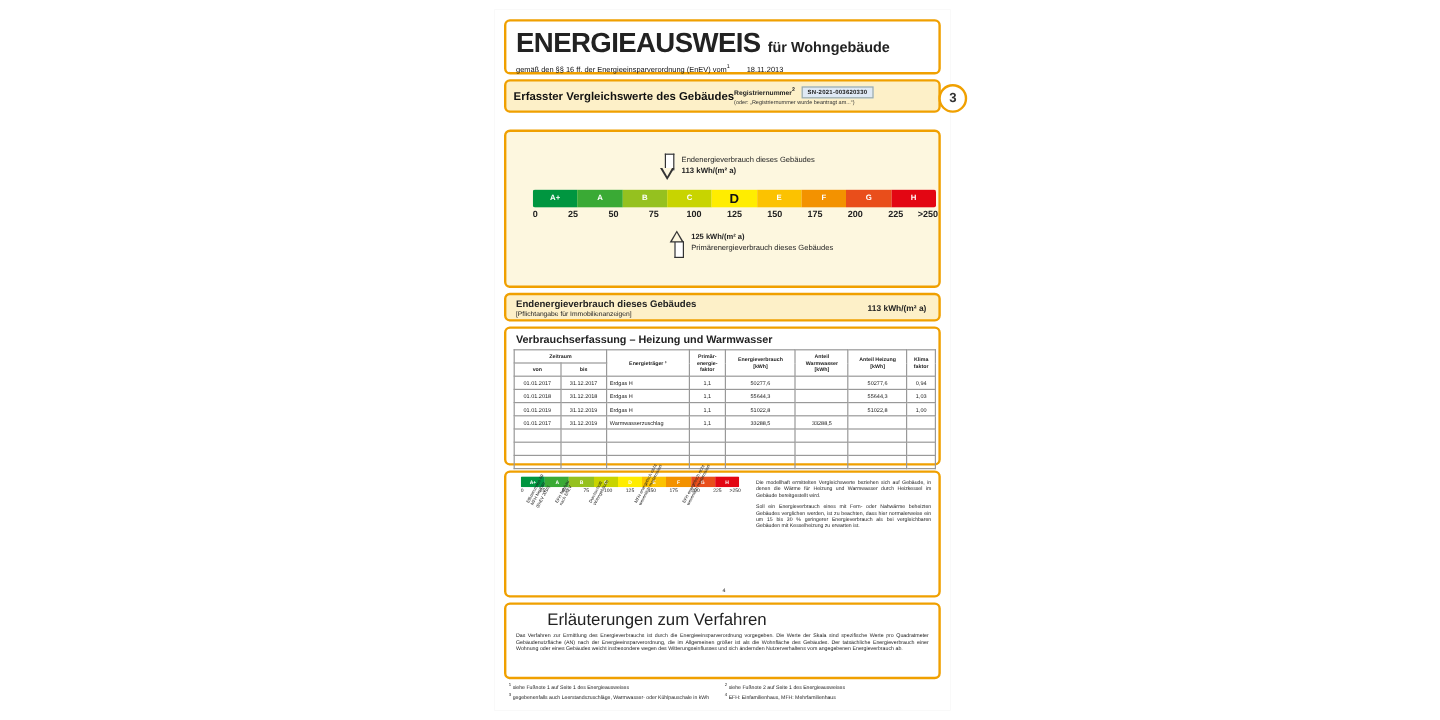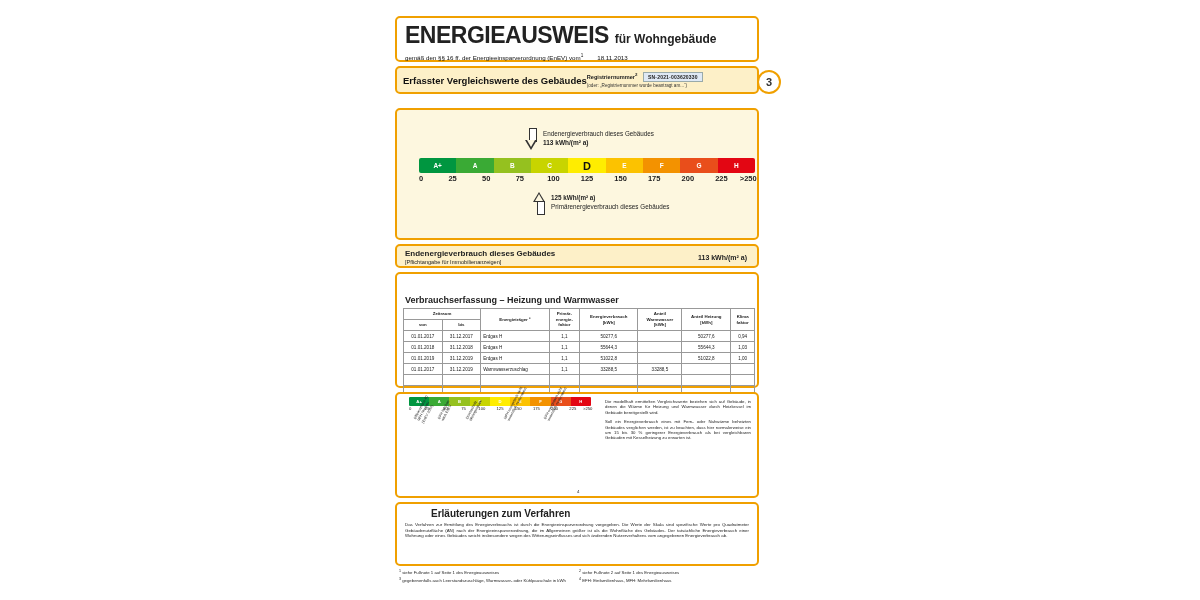--- a/index.html
+++ b/index.html
@@ -1,21 +1,21 @@
 <!DOCTYPE html>
 <html><head>
 <meta charset="utf-8">
 <style>
   html,body{margin:0;padding:0;}
   body{
     width:1200px;height:600px;background:#ffffff;overflow:hidden;
     font-family:"Liberation Sans", sans-serif;color:#222;
   }
   .page{
-    position:absolute;left:387px;top:8px;width:380px;height:584px;
+    position:absolute;left:412px;top:8px;width:380px;height:584px;
     background:#e5e5e5;
   }
   .sheet{
     position:relative;width:380px;height:584px;background:#fff;
   }
   .box{
     border:2px solid #f0a000;border-radius:5px;background:#fff;
     box-sizing:border-box;
   }
   
@@ -61,21 +61,21 @@
   .ticks span{position:absolute;font-size:7.5px;font-weight:bold;transform:translateX(-50%);}
   .arrowBot{position:absolute;left:128px;top:78px;display:flex;align-items:flex-start;}
   .arrowBot .txt{margin-left:5px;font-size:6.3px;line-height:8.5px;padding-top:2px;}
   
   .ende{position:absolute;left:8px;top:236px;width:364px;height:24px;background:#fdf0c8;padding:3px 8px;}
   .ende .l1{font-size:8px;font-weight:bold;}
   .ende .l2{font-size:5.6px;margin-top:1px;}
   .ende .val{position:absolute;right:10px;top:8px;font-size:7px;font-weight:bold;}
   
   .vt{position:absolute;left:8px;top:264px;width:364px;height:116px;padding:3px 6px;}
-  .vt h3{font-size:9px;font-weight:bold;margin:18px 0 3px 2px;}
+  .vt h3{font-size:9px;font-weight:bold;margin:1px 0 3px 2px;}
   table{border-collapse:collapse;width:352px;font-size:4.6px;}
   th,td{border:0.6px solid #999;padding:1px 2px;height:8px;}
   thead th{background:#fff;font-weight:bold;text-align:center;vertical-align:middle;font-size:4.4px;line-height:5.6px;}
   .zrow th{font-size:4.4px;}
   td{text-align:center;}
   td.l{text-align:left;}
   
   .vg{position:absolute;left:8px;top:384px;width:364px;height:106px;padding:3px 6px;}
   .vg h3{font-size:9px;font-weight:bold;margin:1px 0 3px 2px;}
   .vg-body{display:flex;}
@@ -85,21 +85,21 @@
   .smallticks{position:relative;width:182px;height:8px;margin-left:6px;}
   .smallticks span{position:absolute;font-size:4.2px;transform:translateX(-50%);}
   .vlabels{position:relative;height:56px;margin-top:2px;}
   .vlab{position:absolute;font-size:3.6px;line-height:4.4px;width:58px;
     transform-origin:left top;transform:rotate(-62deg);white-space:pre-line;}
   .vg-right{flex:1;font-size:4.3px;line-height:5.4px;text-align:justify;padding-left:6px;padding-top:2px;}
   .vg-right p{margin:0 0 4px 0;}
   .fnum{position:absolute;left:50%;bottom:2px;font-size:4.4px;}
   
   .er{position:absolute;left:8px;top:494px;width:364px;height:64px;padding:3px 6px;}
-  .er h3{font-size:10px;font-weight:bold;margin:1px 0 3px 2px;padding-left:26px;}
+  .er h3{font-size:14px;font-weight:normal;margin:1px 0 3px 2px;padding-left:26px;}
   .er p{font-size:4.4px;line-height:5.6px;text-align:justify;margin:0 2px;}
   
   .fn{position:absolute;left:12px;top:560px;width:360px;font-size:4.3px;line-height:6px;}
   .fn .row{display:flex;}
   .fn .row div{flex:1;}
   .fn sup{font-size:3.6px;}
 </style>
 </head>
 <body>
 

